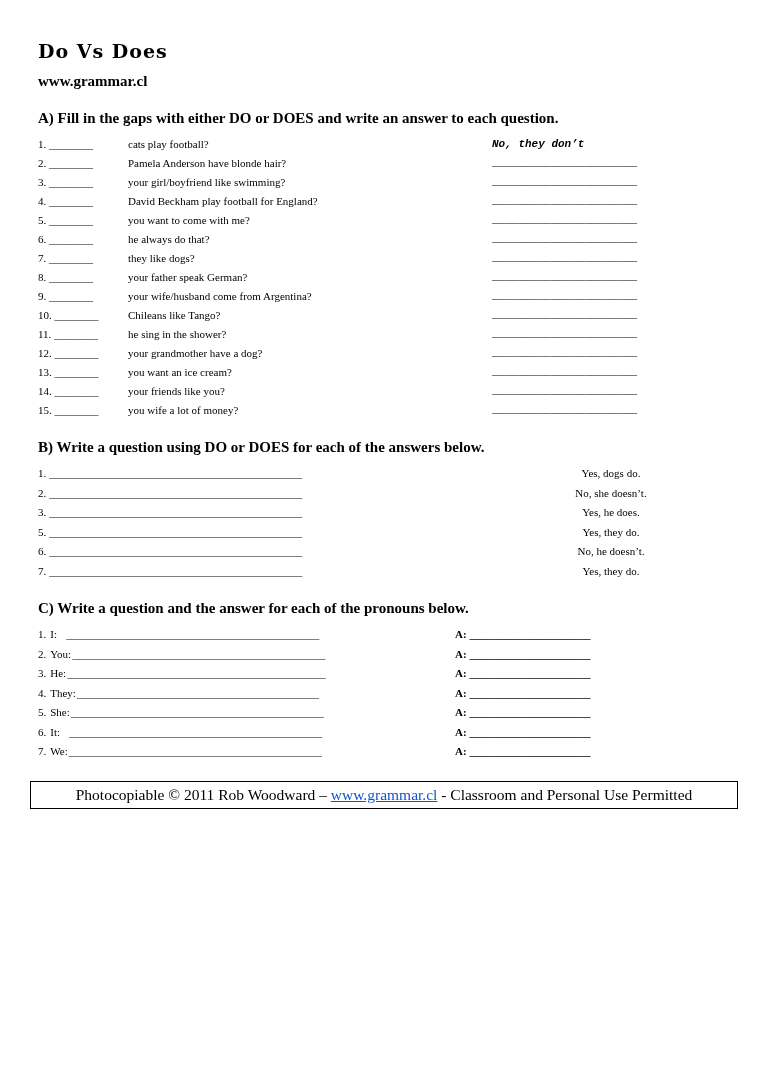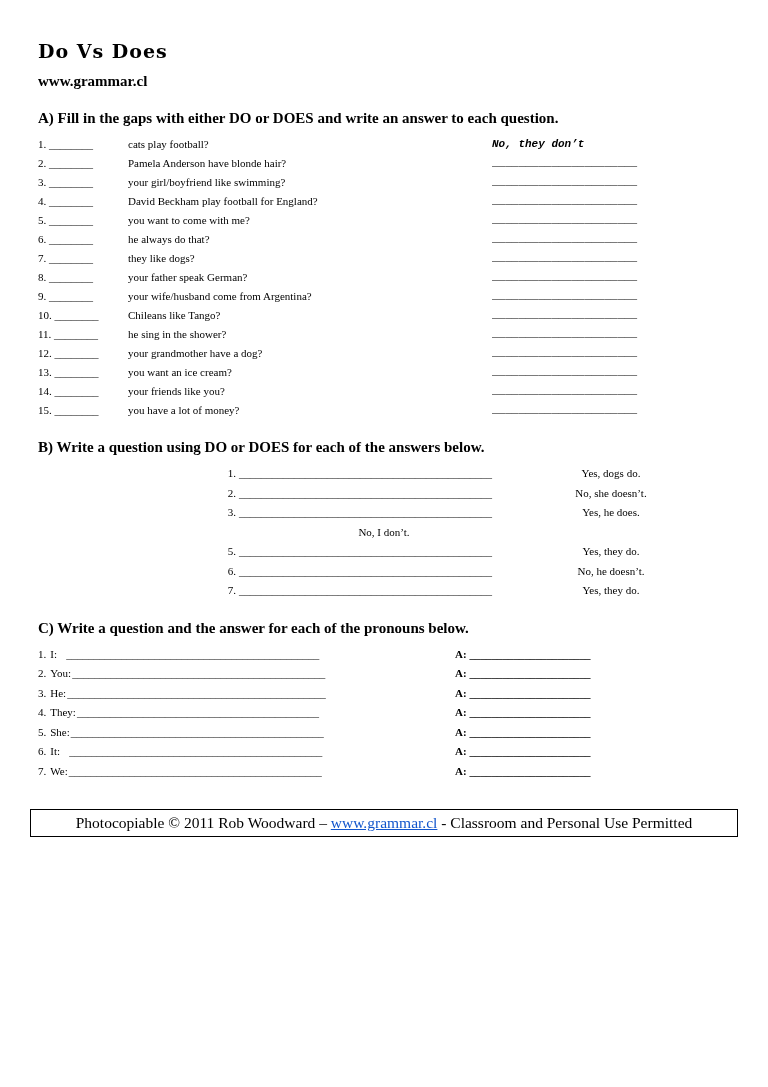--- a/index.html
+++ b/index.html
@@ -37,33 +37,33 @@
   .row-b, .row-c { line-height: 19.5px; }
   .blank { white-space: pre; }
 
   
   .row-a .cell-num { flex: 0 0 90px; }
   .row-a .cell-q   { flex: 0 0 364px; }
   .row-a .cell-ans { flex: 1 1 auto; font-family: Liberation Mono, monospace; }
   .example { font-weight: bold; font-style: italic; }
 
   
-  .row-b .cell-left { flex: 0 0 454px; text-align: right; }
+  .row-b .cell-left { flex: 0 0 454px; }
   .row-b .num { margin-right: 3px; }
   .row-b .cell-ans { flex: 1 1 auto; text-align: center; }
 
   
   .row-c .cell-left { flex: 0 0 417px; }
   .row-c .num { margin-right: 4px; }
   .row-c .pronoun { margin-right: 1px; }
   .row-c .cell-ans { flex: 1 1 auto; font-weight: bold; }
   .row-c .a-label { margin-right: 3px; }
 
   .footer-box {
-    margin: 28px -8px 0 -8px;
+    margin: 19px -8px 0 -8px;
     border: 1px solid #000000;
     text-align: center;
     font-size: 15.5px;
     line-height: 20px;
     padding: 3px 4px;
   }
   a.footer-link {
     color: var(--link, #1155CC);
     text-decoration: underline;
     cursor: pointer;
@@ -159,21 +159,21 @@
       </div>
 
       <div class="row row-a">
         <span class="cell-num"><span>14.</span> <span class="blank">________</span></span>
         <span class="cell-q">your friends like you?</span>
         <span class="cell-ans blank">______________________</span>
       </div>
 
       <div class="row row-a">
         <span class="cell-num"><span>15.</span> <span class="blank">________</span></span>
-        <span class="cell-q">you have a lot of money?</span>
+        <span class="cell-q">you wife a lot of money?</span>
         <span class="cell-ans blank">______________________</span>
       </div>
 
   </div>
 
   <h2 class="section-heading">B) Write a question using DO or DOES for each of the answers below.</h2>
   <div class="rows">
 
       <div class="row row-b">
         <span class="cell-left"><span class="num">1.</span><span class="blank">______________________________________________</span></span>
@@ -184,21 +184,20 @@
         <span class="cell-left"><span class="num">2.</span><span class="blank">______________________________________________</span></span>
         <span class="cell-ans">No, she doesn’t.</span>
       </div>
 
       <div class="row row-b">
         <span class="cell-left"><span class="num">3.</span><span class="blank">______________________________________________</span></span>
         <span class="cell-ans">Yes, he does.</span>
       </div>
 
       <div class="row row-b">
-        <span class="cell-ans">No, I don’t.</span>
       </div>
 
       <div class="row row-b">
         <span class="cell-left"><span class="num">5.</span><span class="blank">______________________________________________</span></span>
         <span class="cell-ans">Yes, they do.</span>
       </div>
 
       <div class="row row-b">
         <span class="cell-left"><span class="num">6.</span><span class="blank">______________________________________________</span></span>
         <span class="cell-ans">No, he doesn’t.</span>

